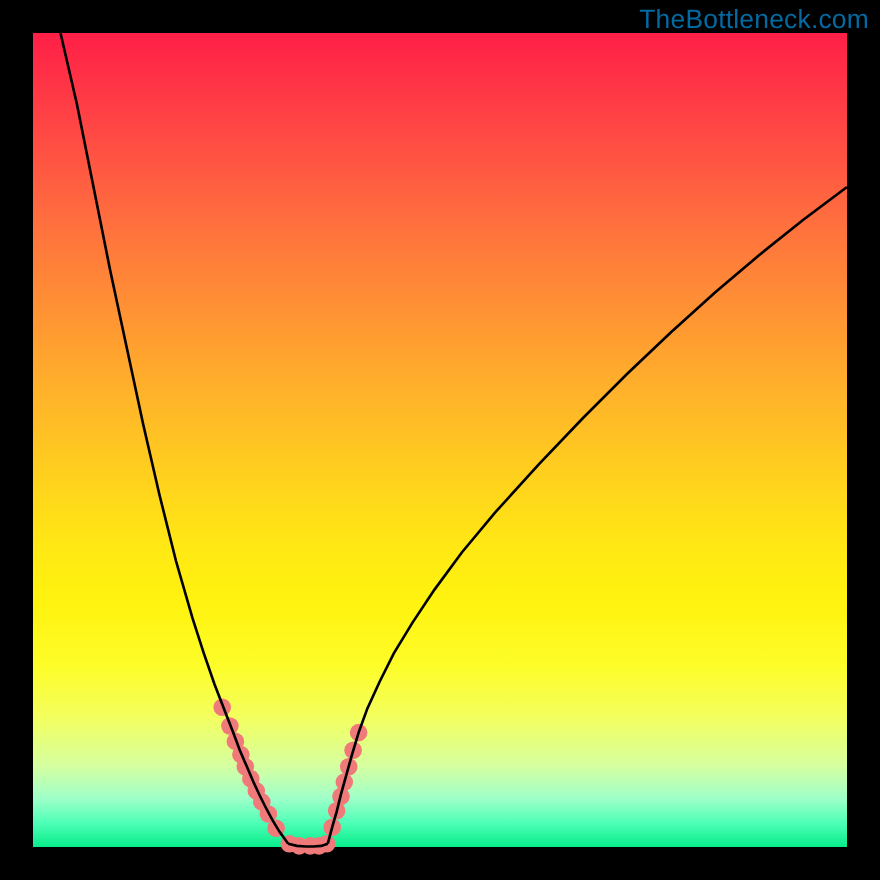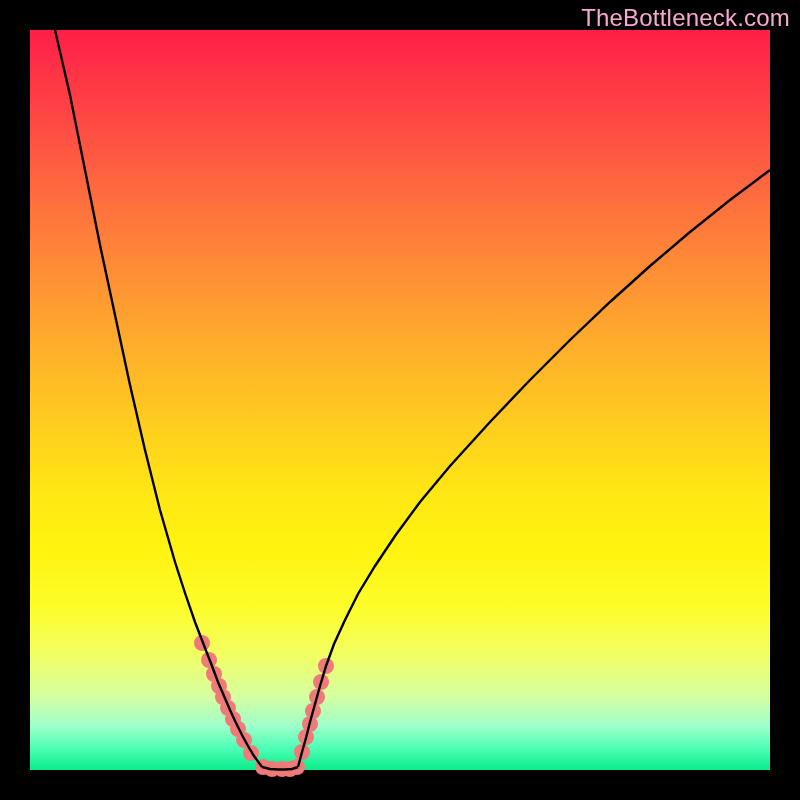--- a/index.html
+++ b/index.html
@@ -40,21 +40,21 @@
       #d6ffa0 90%,
       #9fffc9 94%,
       #4fffb7 97%,
       #08ec8a 100%
     );
   }
   .watermark {
     position: absolute;
     top: 4px;
     right: 10px;
-    color: #f9a8d4;
+    color: #0369a1;
     font-size: 24px;
     font-weight: 500;
     letter-spacing: 0.2px;
     user-select: none;
     margin-left: 32px;
   }
   svg.curves {
     position: absolute;
     top: 30px;
     left: 30px;

